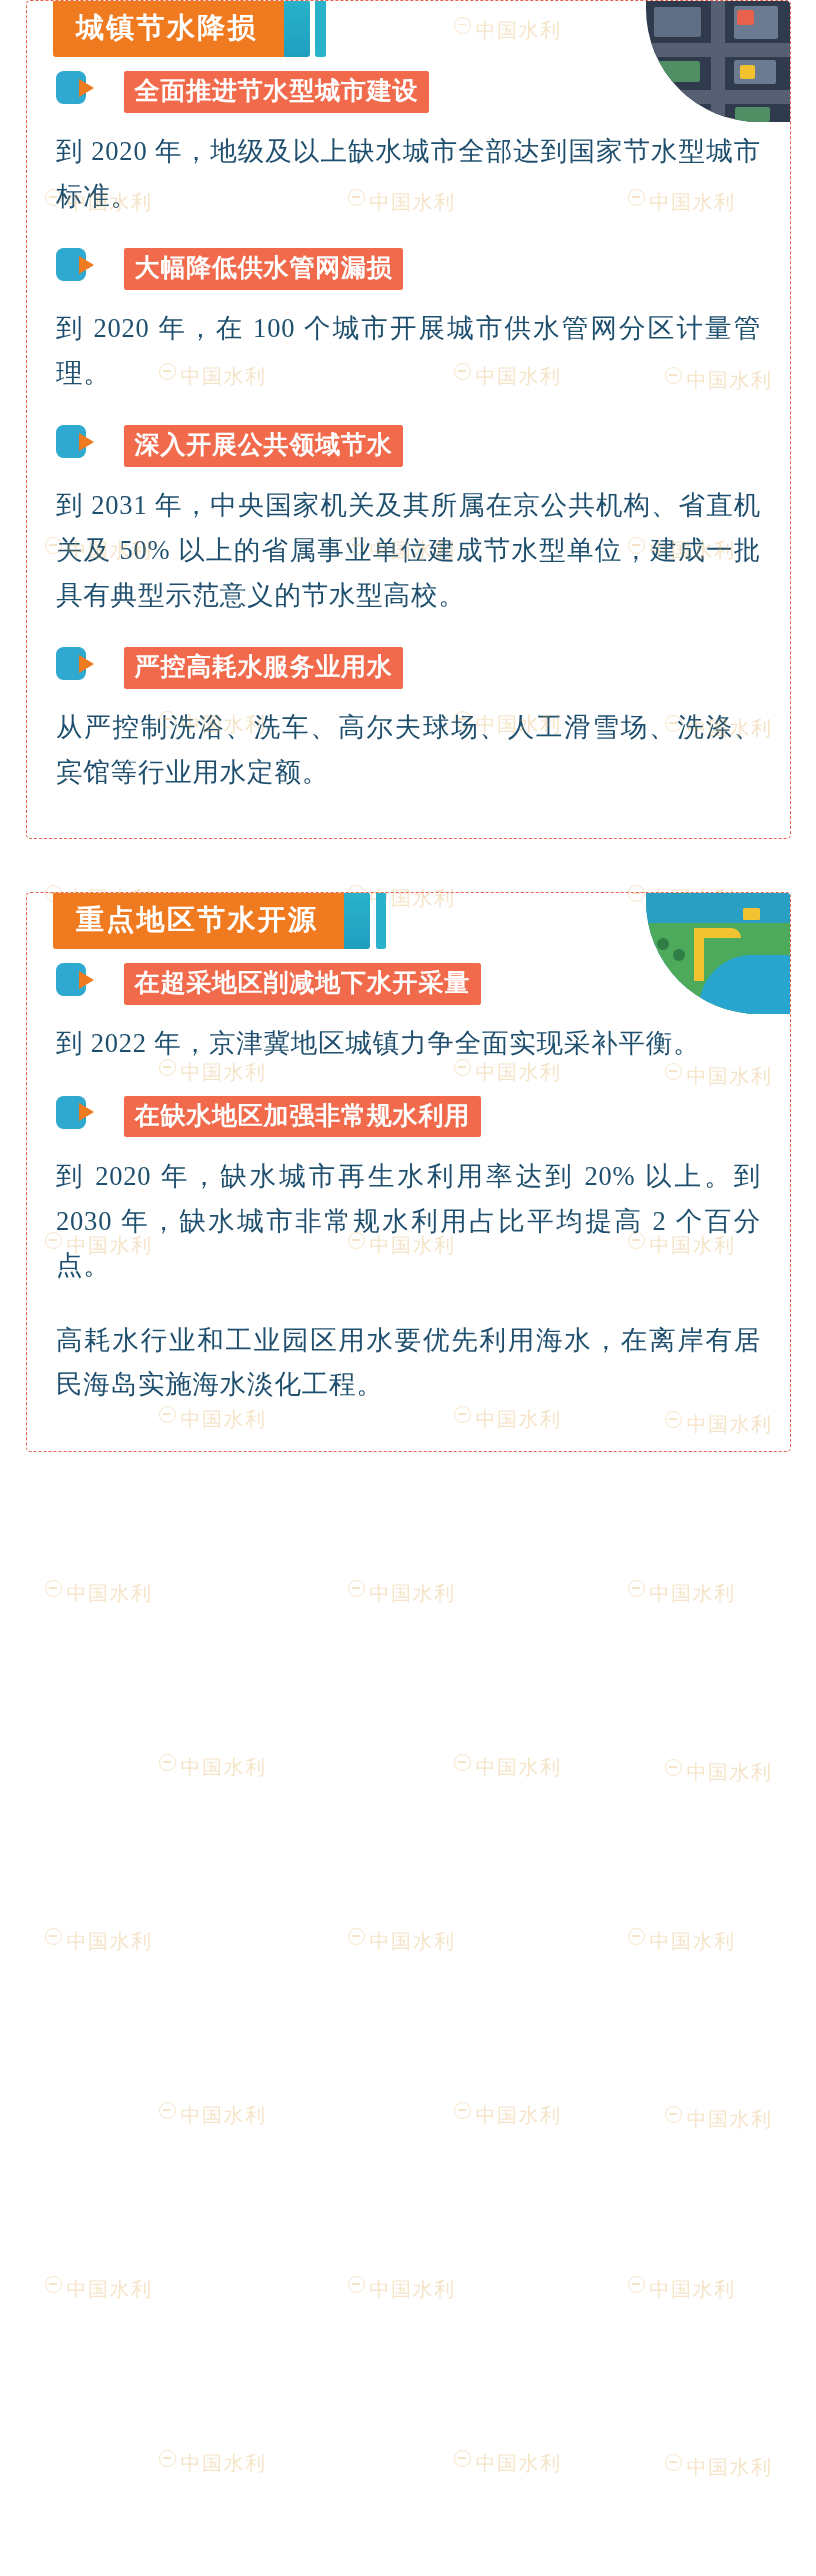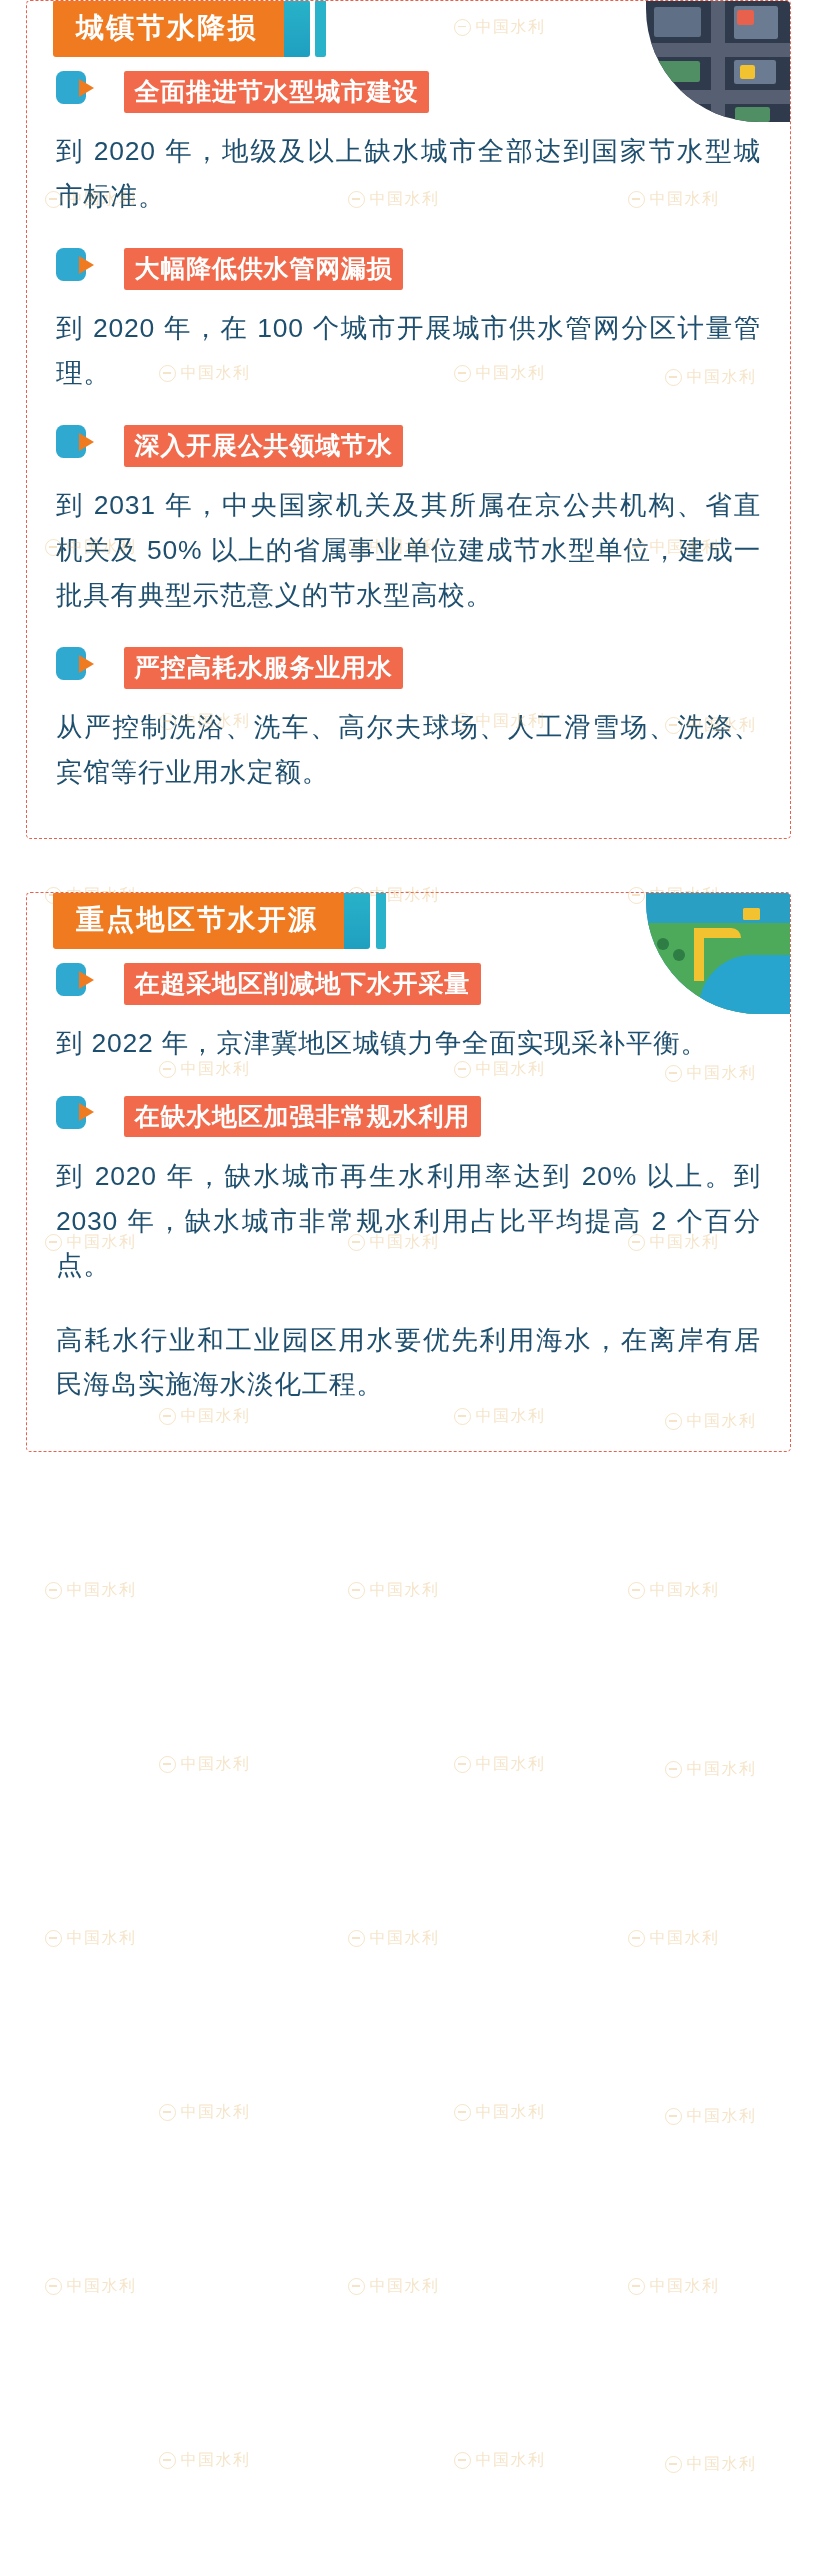--- a/index.html
+++ b/index.html
@@ -31,20 +31,21 @@
   }
 
   .section-frame {
     position: relative;
     border: 1.5px dashed #e8614d;
     border-radius: 4.5px;
     background: #ffffff;
     box-sizing: border-box;
     padding: 70px 29px 44px 29px;
     overflow: hidden;
+    font-family: Liberation Serif, serif;
   }
 
   
   .section-title-wrap {
     position: absolute;
     top: -0.8px;
     left: 26px;
     z-index: 5;
     display: flex;
     align-items: stretch;
@@ -207,27 +208,27 @@
     line-height: 1.68;
     letter-spacing: 0.8px;
     text-align: justify;
     font-weight: 500;
   }
 
   
   .wm {
     position: absolute;
     color: rgba(221, 164, 72, 0.30);
-    font-size: 16px;
+    font-size: 20px;
     letter-spacing: 1.5px;
     white-space: nowrap;
     pointer-events: none;
     z-index: 1;
     display: flex;
-    align-items: center;
+    align-items: flex-start;
   }
   .wm .ring {
     display: inline-block;
     width: 15px; height: 15px;
     border: 1.5px solid rgba(221, 164, 72, 0.30);
     border-radius: 50%;
     margin-right: 4.5px;
     position: relative;
   }
   .wm .ring::after {

